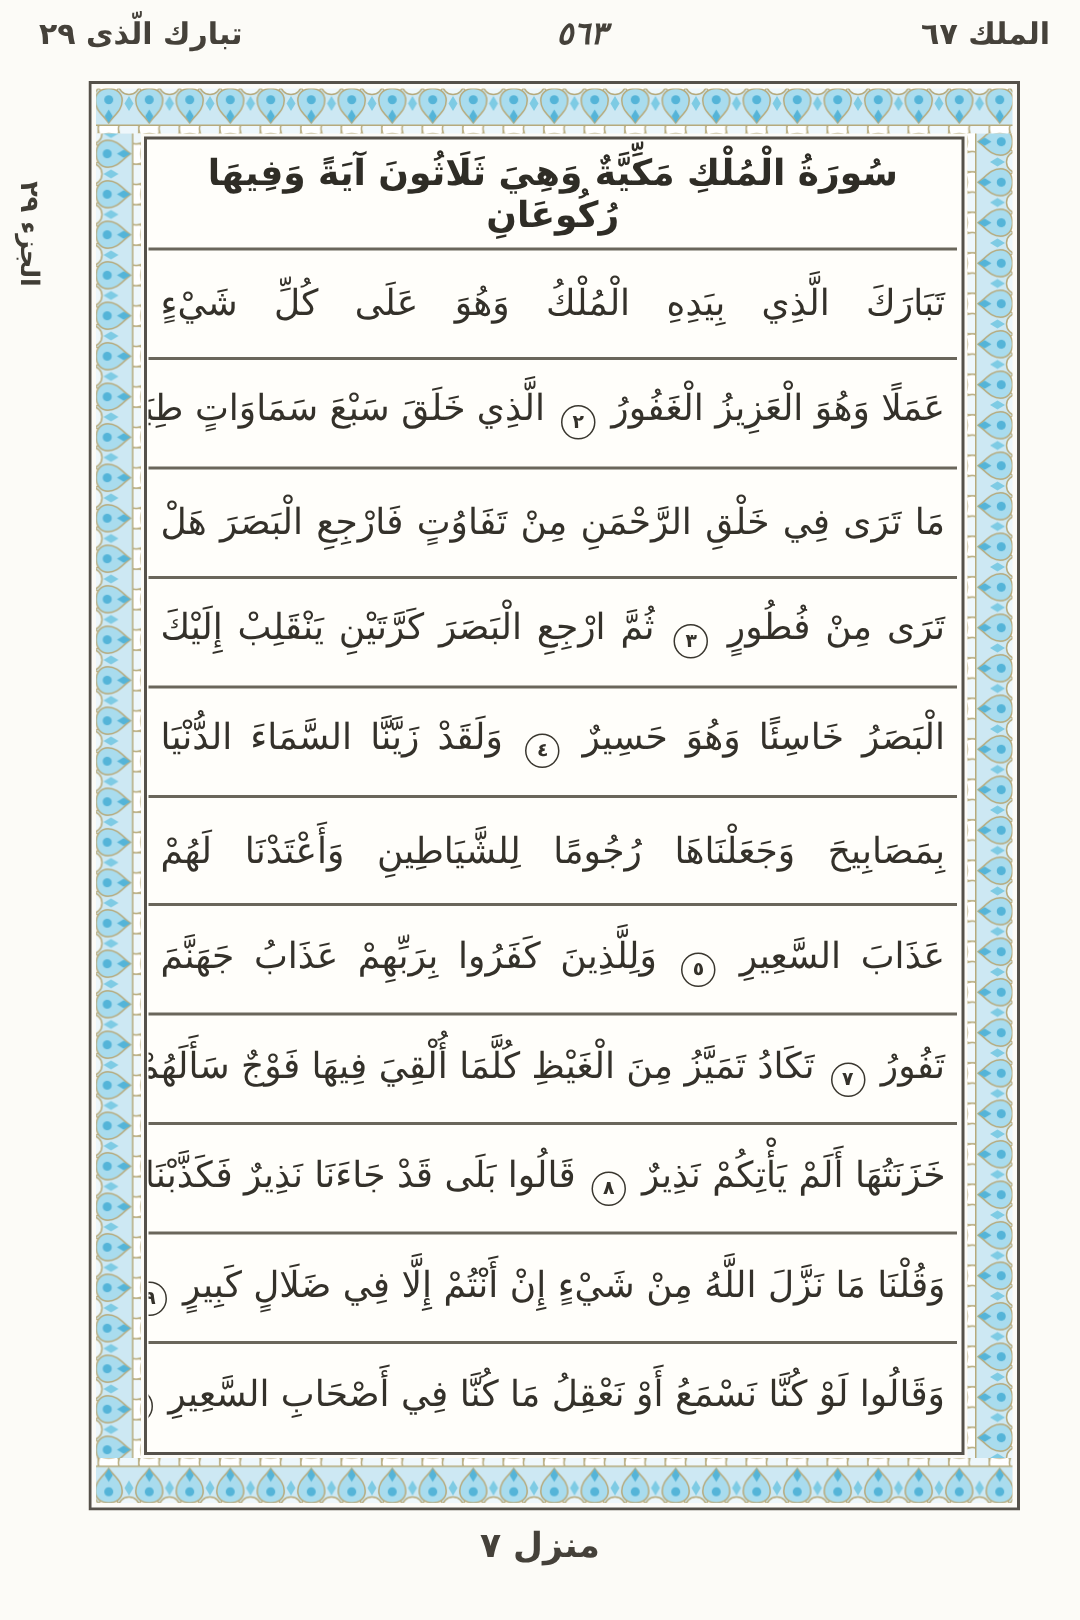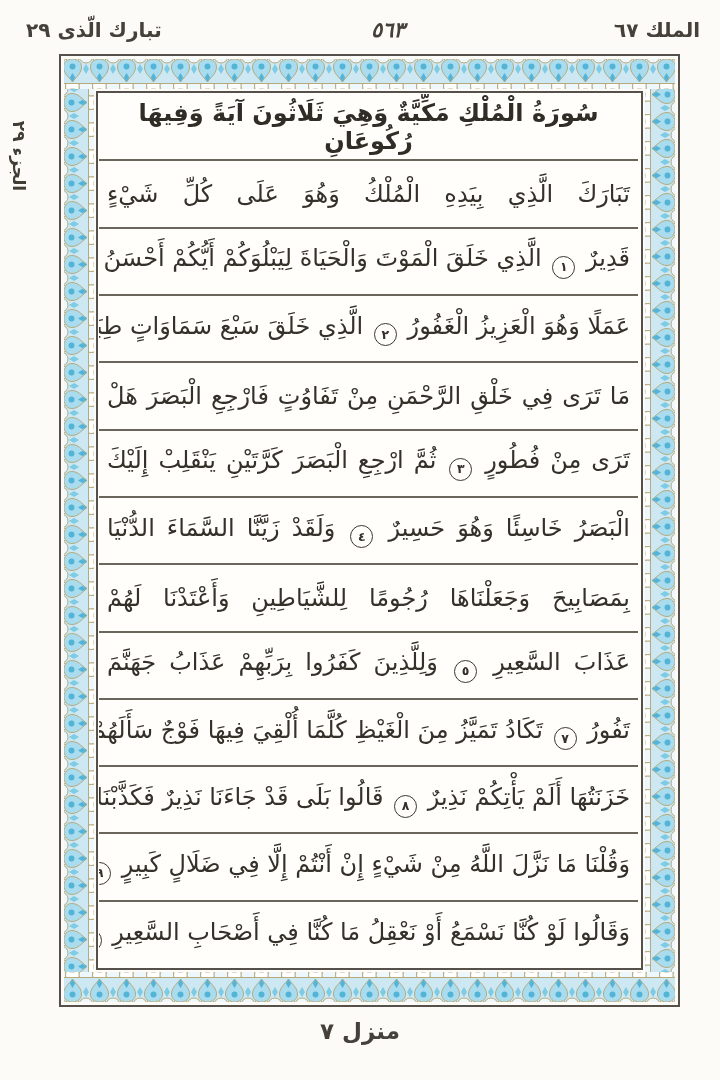--- a/index.html
+++ b/index.html
@@ -8,21 +8,21 @@
     font-family:"DejaVu Sans",sans-serif;
     background:#f2f1ec;
   }
   .page{
     position:relative;width:720px;height:1080px;
     background:#fcfbf7;overflow:hidden;color:#3a372f;
   }
   
   .top-header{
     position:absolute;top:10px;left:26px;right:20px;height:32px;
-    display:flex;flex-direction:row-reverse;justify-content:space-between;align-items:flex-end;
+    display:flex;flex-direction:row-reverse;justify-content:space-between;align-items:flex-start;
     font-size:20px;font-weight:bold;color:#45413a;gap:43px;
   }
   .hdr-center{font-size:21px;letter-spacing:1px;font-style:italic;}
   
   .side-tab{
     position:absolute;left:0;top:86px;width:38px;height:140px;
     display:flex;align-items:center;justify-content:center;
   }
   .side-tab-text{
     transform:rotate(90deg);white-space:nowrap;
@@ -113,23 +113,20 @@
 
     <div class="content">
       <div class="row title-row">
         <span class="title-text">سُورَةُ الْمُلْكِ مَكِّيَّةٌ وَهِيَ ثَلَاثُونَ آيَةً وَفِيهَا رُكُوعَانِ</span>
       </div>
 
         <div class="row">
           <div class="line-text"><span>تَبَارَكَ الَّذِي بِيَدِهِ الْمُلْكُ وَهُوَ عَلَى كُلِّ شَيْءٍ</span></div>
         </div>
         <div class="row">
-          <div class="line-text"><span>قَدِيرٌ </span><span class="ayah">١</span><span> الَّذِي خَلَقَ الْمَوْتَ وَالْحَيَاةَ لِيَبْلُوَكُمْ أَيُّكُمْ أَحْسَنُ</span></div>
-        </div>
-        <div class="row">
           <div class="line-text"><span>عَمَلًا وَهُوَ الْعَزِيزُ الْغَفُورُ </span><span class="ayah">٢</span><span> الَّذِي خَلَقَ سَبْعَ سَمَاوَاتٍ طِبَاقًا</span></div>
         </div>
         <div class="row">
           <div class="line-text"><span>مَا تَرَى فِي خَلْقِ الرَّحْمَنِ مِنْ تَفَاوُتٍ فَارْجِعِ الْبَصَرَ هَلْ</span></div>
         </div>
         <div class="row">
           <div class="line-text"><span>تَرَى مِنْ فُطُورٍ </span><span class="ayah">٣</span><span> ثُمَّ ارْجِعِ الْبَصَرَ كَرَّتَيْنِ يَنْقَلِبْ إِلَيْكَ</span></div>
         </div>
         <div class="row">
           <div class="line-text"><span>الْبَصَرُ خَاسِئًا وَهُوَ حَسِيرٌ </span><span class="ayah">٤</span><span> وَلَقَدْ زَيَّنَّا السَّمَاءَ الدُّنْيَا</span></div>

